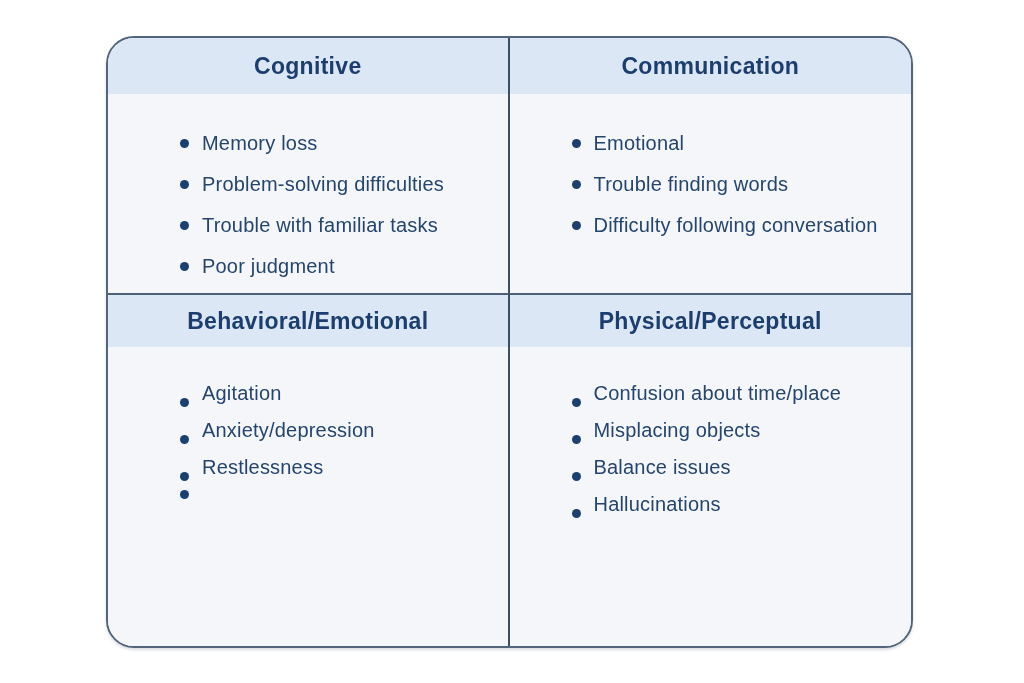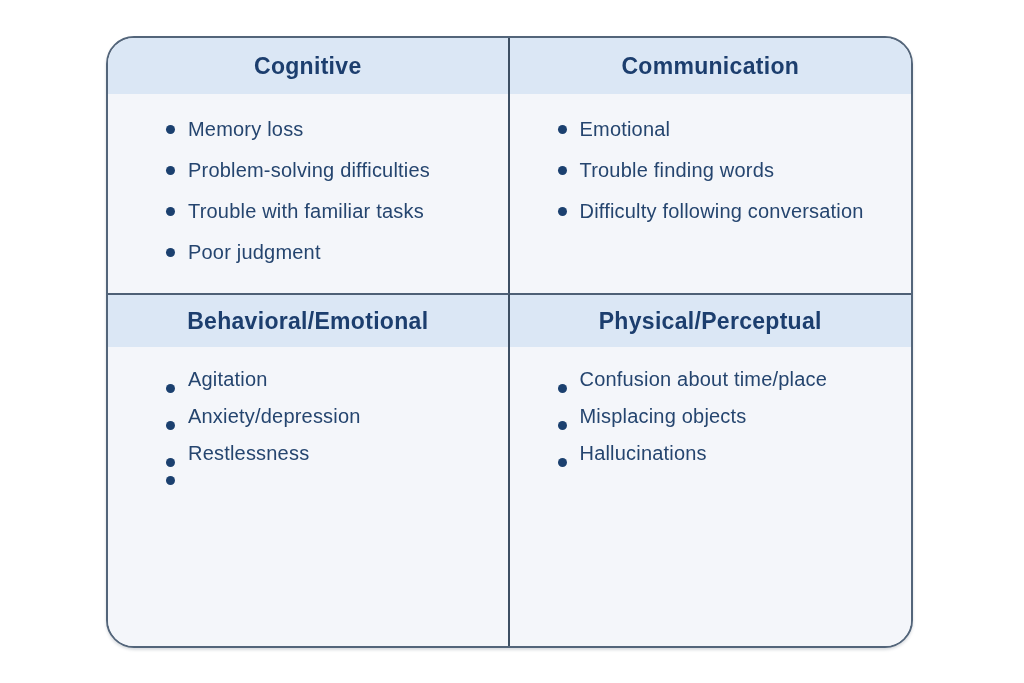--- a/index.html
+++ b/index.html
@@ -43,21 +43,21 @@
   .quad-header.row2 { border-top: 2px solid #4e6076; }
   .quad-title {
     color: #1c3e6e;
     font-size: 23px;
     font-weight: bold;
     letter-spacing: 0.3px;
   }
   .quad-body { background: #f4f6fa; }
   ul.symptom-list {
     list-style: none;
-    margin: 0;
+    margin: 14px;
     padding: 0;
   }
   .quad-body.row1 ul.symptom-list { padding: 21px 10px 0 58px; }
   .quad-body.row1.right ul.symptom-list { padding-left: 48px; }
   .quad-body.row2 ul.symptom-list { padding: 18px 10px 0 58px; }
   .quad-body.row2.right ul.symptom-list { padding-left: 48px; }
   ul.symptom-list li {
     display: flex;
     align-items: center;
     color: #25456f;
@@ -170,20 +170,24 @@
             <span class="bullet"></span>
             <span>Confusion about time/place</span>
           </li>
 
           <li>
             <span class="bullet"></span>
             <span>Misplacing objects</span>
           </li>
 
 
+          <li>
+            <span class="bullet"></span>
+            <span>Balance issues</span>
+          </li>
 
           <li>
             <span class="bullet"></span>
             <span>Hallucinations</span>
           </li>
         </ul>
     </div>
 
   </div>
 </div>

